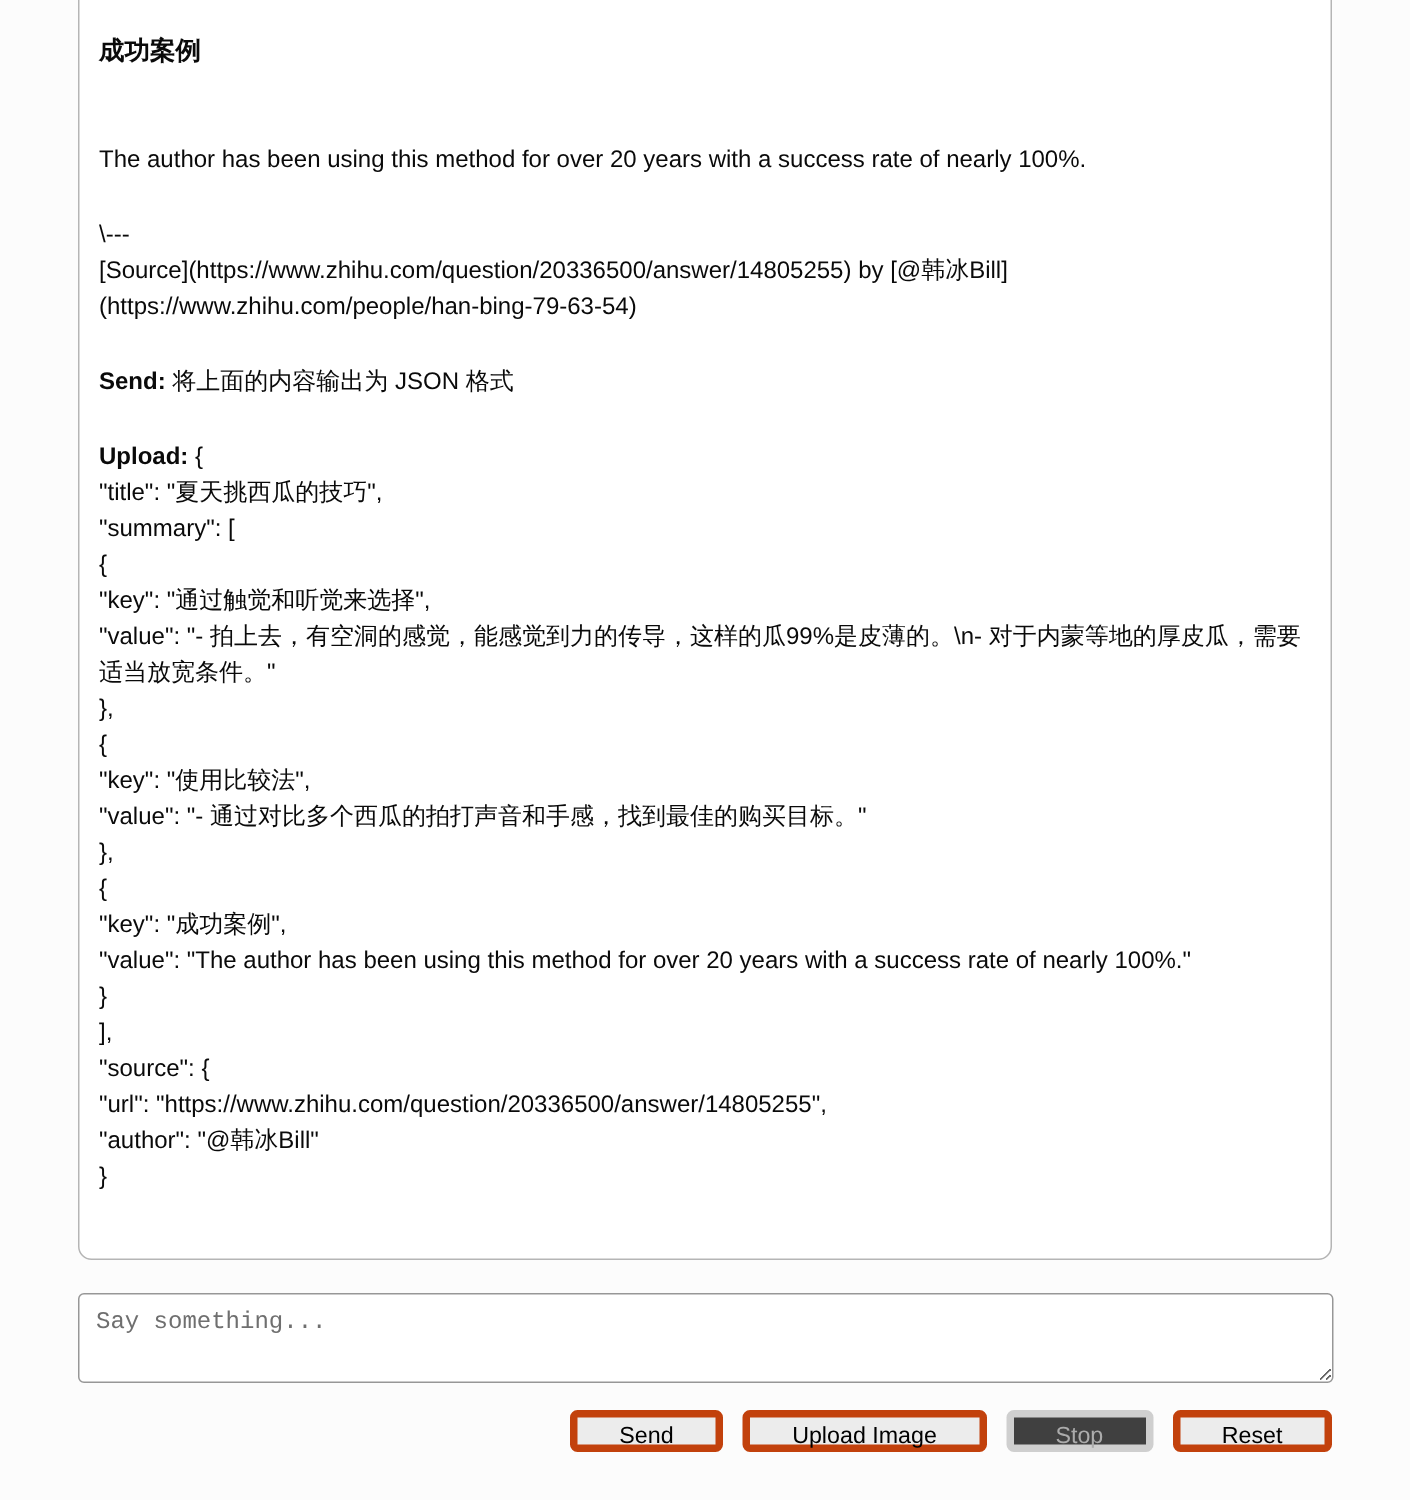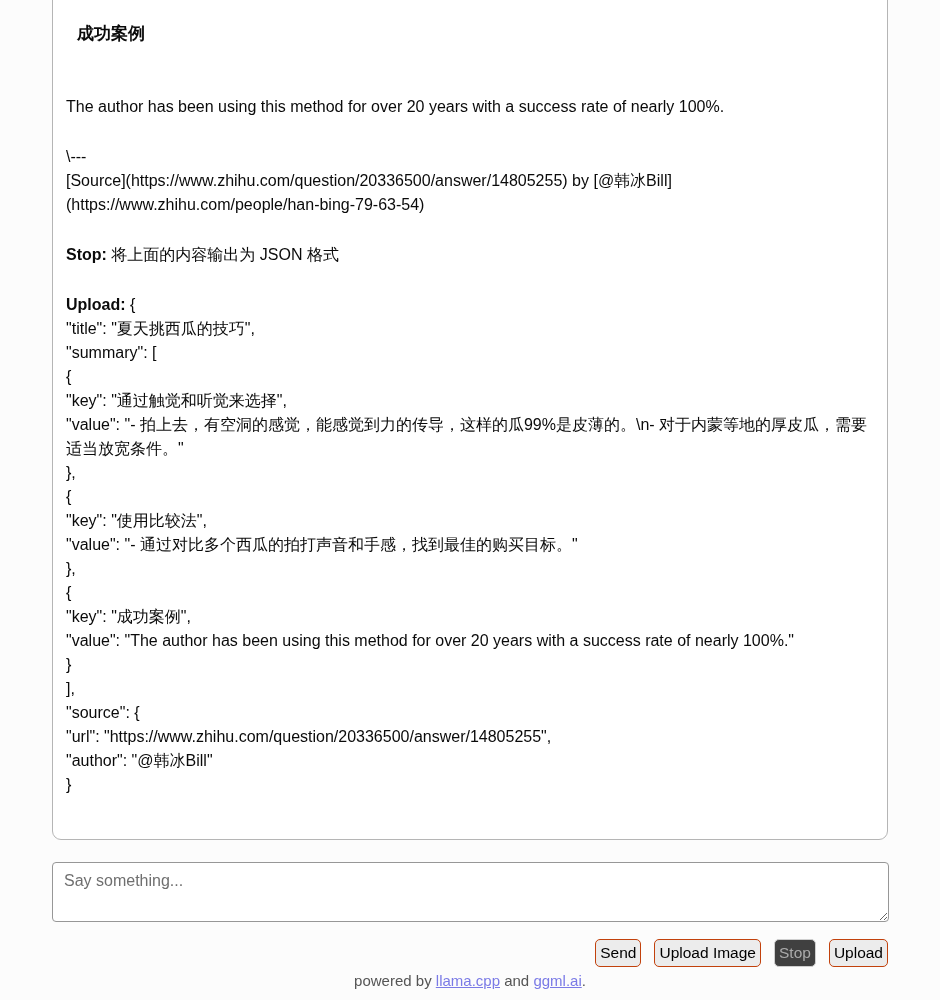--- a/index.html
+++ b/index.html
@@ -30,63 +30,63 @@
     background: #fff;
     padding: 16px 13px;
     font-size: 16px;
     line-height: 24px;
     overflow: hidden;
   }
   .chat-log h3 {
     font-size: 17px;
     line-height: 26px;
     font-weight: bold;
-    margin: 30px 0 48px 11px;
+    margin: 30px 0 48px 0;
   }
   .chat-log p {
     margin: 26px 0;
     overflow-wrap: break-word;
   }
   .chat-log p.source-block { margin-top: 22px; }
   .prewrap { white-space: pre-wrap; }
   .msg-label { font-weight: bold; }
 
   
   .composer { margin-top: 22px; }
   .composer textarea {
     width: 837px;
     height: 60px;
     resize: vertical;
     border: 1px solid #979797;
     border-radius: 4px;
     padding: 9px 11px;
-    font-family: Liberation Sans, sans-serif;
+    font-family: Liberation Mono, monospace;
     font-size: 16px;
     color: #111;
     background: #fff;
     outline: none;
   }
   .composer textarea::placeholder { color: #6f6f6f; }
 
   
   .button-row {
     margin-top: 13px;
     display: flex;
     justify-content: flex-end;
     gap: 13px;
   }
   .button-row button {
     font-family: "Liberation Sans", "DejaVu Sans", sans-serif;
     font-size: 15.5px;
     color: #000;
     background: #ececec;
-    border: 1px solid #c2410c;
+    border: 5px solid #c2410c;
     border-radius: 5px;
     height: 28px;
-    padding: 0 4px;
+    padding: 0 28px;
     line-height: 26px;
     cursor: pointer;
   }
   .button-row button:disabled {
     color: #ababab;
     border-color: #cfcfcf;
     background: #404040;
     cursor: default;
   }
 
@@ -118,21 +118,21 @@
   <div class="wrapper">
 
     <div class="chat-log">
       <h3>成功案例</h3>
 
       <p>The author has been using this method for over 20 years with a success rate of nearly 100%.</p>
 
       <p class="source-block prewrap">\---
 [Source](https://www.zhihu.com/question/20336500/answer/14805255) by [@韩冰Bill](https://www.zhihu.com/people/han-bing-79-63-54)</p>
 
-      <p><span class="msg-label">Stop:</span> <span>将上面的内容输出为 JSON 格式</span></p>
+      <p><span class="msg-label">Send:</span> <span>将上面的内容输出为 JSON 格式</span></p>
 
       <p><span class="msg-label">Upload:</span> <span class="prewrap">{
 "title": "夏天挑西瓜的技巧",
 "summary": [
 {
 "key": "通过触觉和听觉来选择",
 "value": "- 拍上去，有空洞的感觉，能感觉到力的传导，这样的瓜99%是皮薄的。\n- 对于内蒙等地的厚皮瓜，需要适当放宽条件。"
 },
 {
 "key": "使用比较法",
@@ -150,20 +150,19 @@
     </div>
 
     <div class="composer">
       <textarea placeholder="Say something..." style=""></textarea>
     </div>
 
     <div class="button-row">
       <button>Send</button>
       <button>Upload Image</button>
       <button disabled="">Stop</button>
-      <button>Upload</button>
+      <button>Reset</button>
     </div>
 
 
-    <div class="app-footer"><span>powered by </span><a>llama.cpp</a><span> and </span><a>ggml.ai</a><span>.</span></div>
 
   </div>
 </div>
 
 </body></html>

